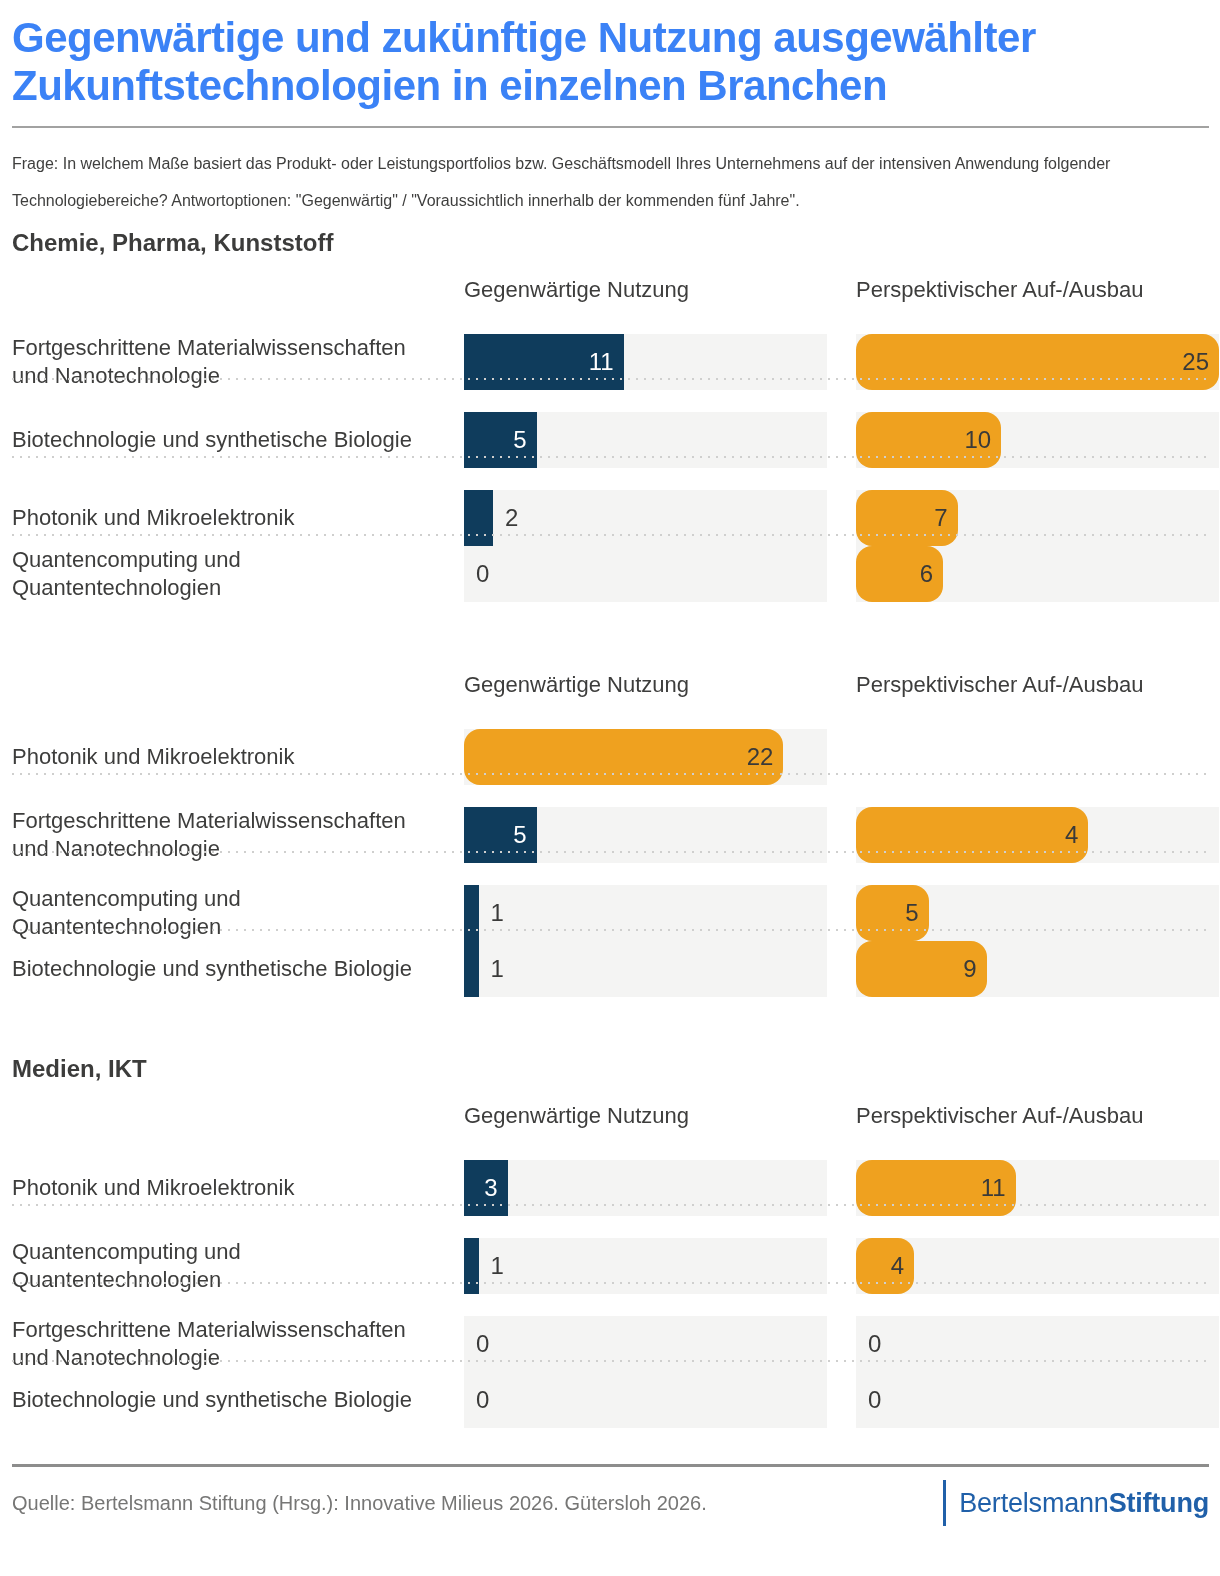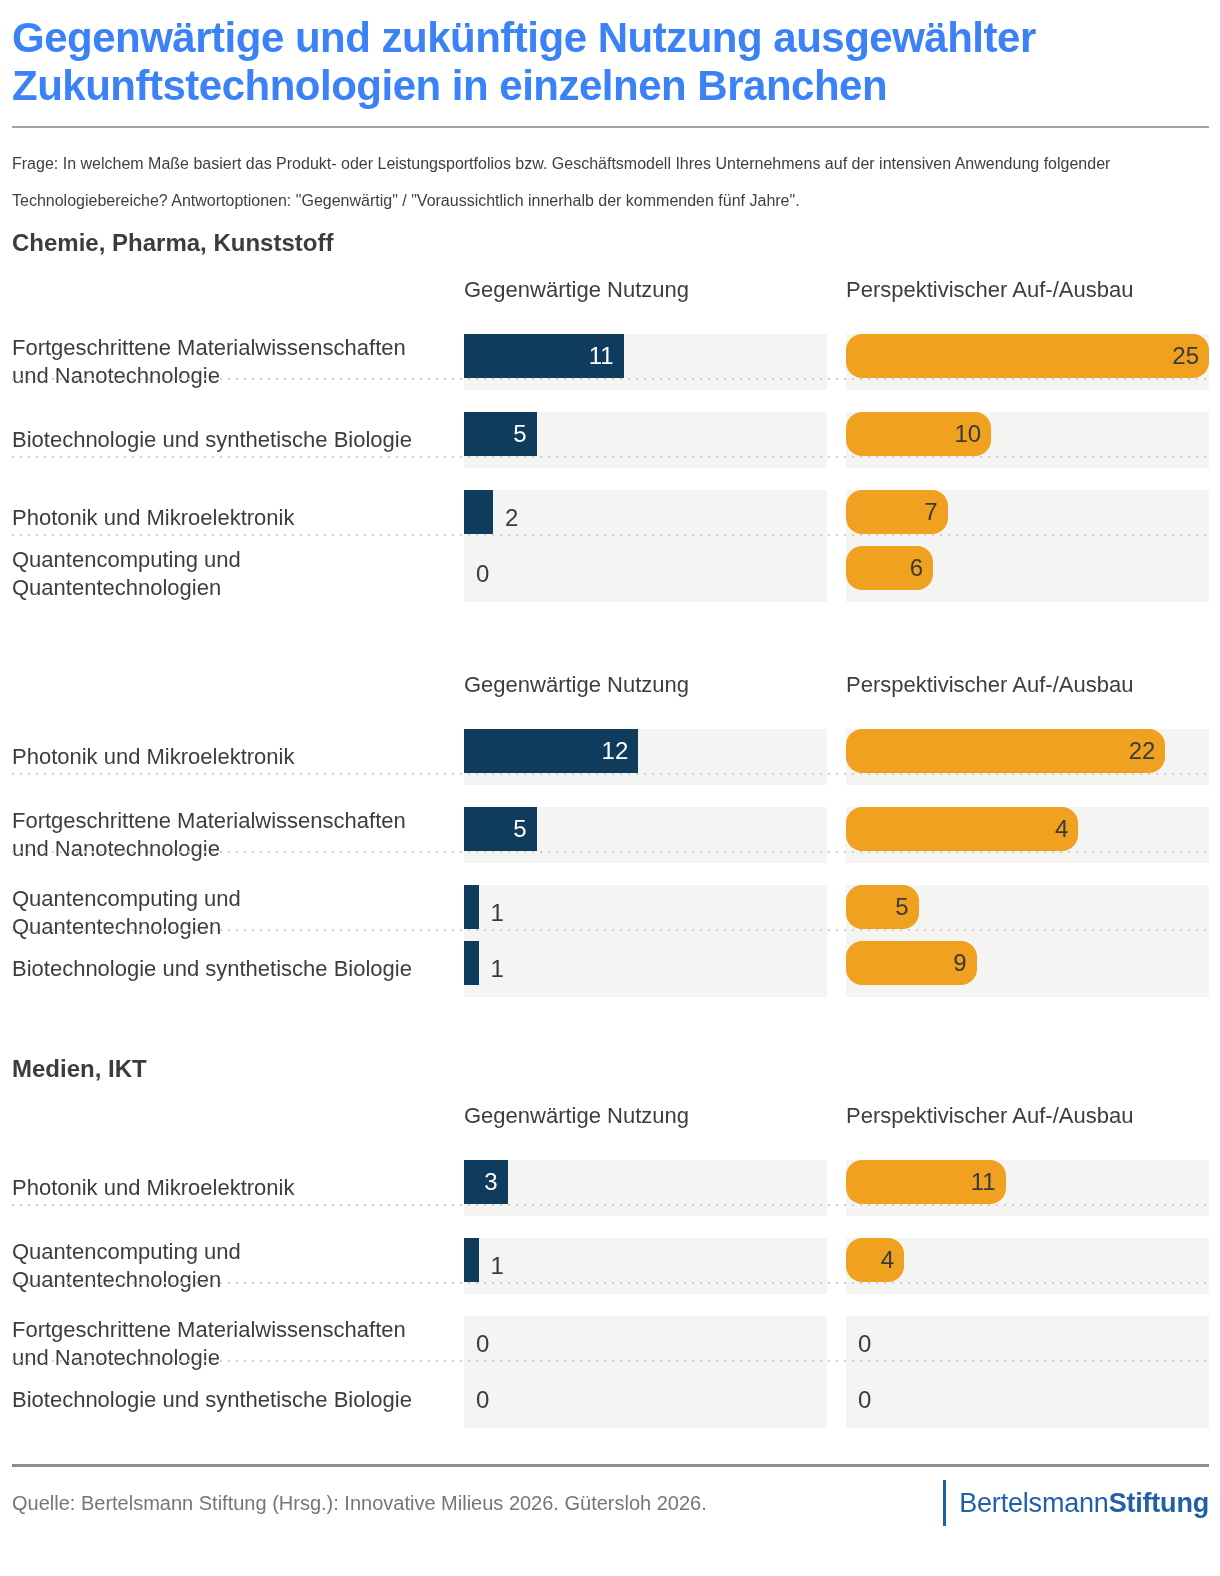--- a/index.html
+++ b/index.html
@@ -19,37 +19,37 @@
   .title-rule { margin-top: 16px; height: 2px; background: #a2a2a1; }
   p.question { margin: 17px 0 0 0; font-size: 16px; line-height: 37px; color: #3f3f3e; }
 
   .section { margin-top: 10px; }
   .section + .section { margin-top: 58px; }
   .section-title { margin: 0; font-size: 24px; line-height: 28px; font-weight: 700; color: #3c3c3b; }
 
   .flexrow { display: flex; }
   .label-cell { width: 452px; flex: none; }
   .cell { width: 363px; flex: none; }
-  .cell + .cell { margin-left: 19px; }
+  .cell + .cell { margin-left: 29px; }
 
   .header-row { margin-top: 8px; height: 38px; align-items: flex-end; padding-bottom: 9px; }
   .col-header { font-size: 22px; color: #3d3d3c; }
 
   .data-row { height: 78px; position: relative; align-items: flex-end; }
   .rows .data-row:last-child { height: 56px; }
   .rows .data-row:not(:last-child)::after {
     content: ""; position: absolute; left: 0; right: 0; bottom: 10px; height: 2px;
     background: repeating-linear-gradient(to right, #cfcfce 0 2px, transparent 2px 8px);
   }
   .row-label {
     font-size: 22px; line-height: 28px; color: #3d3d3c;
     white-space: pre-line; display: flex; align-items: center; height: 56px;
   }
   .track { position: relative; height: 56px; background: var(--track, #f4f4f3); }
-  .bar { height: 44px; display: flex; align-items: center; justify-content: flex-end; }
+  .bar { height: 56px; display: flex; align-items: center; justify-content: flex-end; }
   .bar.current { background: var(--navy, #0f3c5c); }
   .bar.future  { background: var(--orange, #efa11f); border-radius: 16px; }
   .val-in { font-size: 24px; padding-right: 10px; }
   .bar.current .val-in { color: #ffffff; }
   .bar.future  .val-in { color: #3a3a39; }
   .val-out {
     position: absolute; top: 0; height: 56px; line-height: 56px;
     font-size: 24px; color: #3a3a39;
   }
 
@@ -146,26 +146,20 @@
   <section class="section">
     <div class="flexrow header-row">
       <div class="label-cell"></div>
       <div class="cell col-header">Gegenwärtige Nutzung</div>
       <div class="cell col-header">Perspektivischer Auf-/Ausbau</div>
     </div>
     <div class="rows">
   <div class="flexrow data-row">
     <div class="label-cell row-label">Photonik und Mikroelektronik</div>
     <div class="cell track">
-      <div class="bar current" style="width: 48%;">
-                <span class="val-in">12</span>
-              </div>
-
-    </div>
-    <div class="cell track">
       <div class="bar future" style="width: 88%;">
                 <span class="val-in">22</span>
               </div>
 
     </div>
   </div>
 
   <div class="flexrow data-row">
     <div class="label-cell row-label">Fortgeschrittene Materialwissenschaften
 und Nanotechnologie</div>

